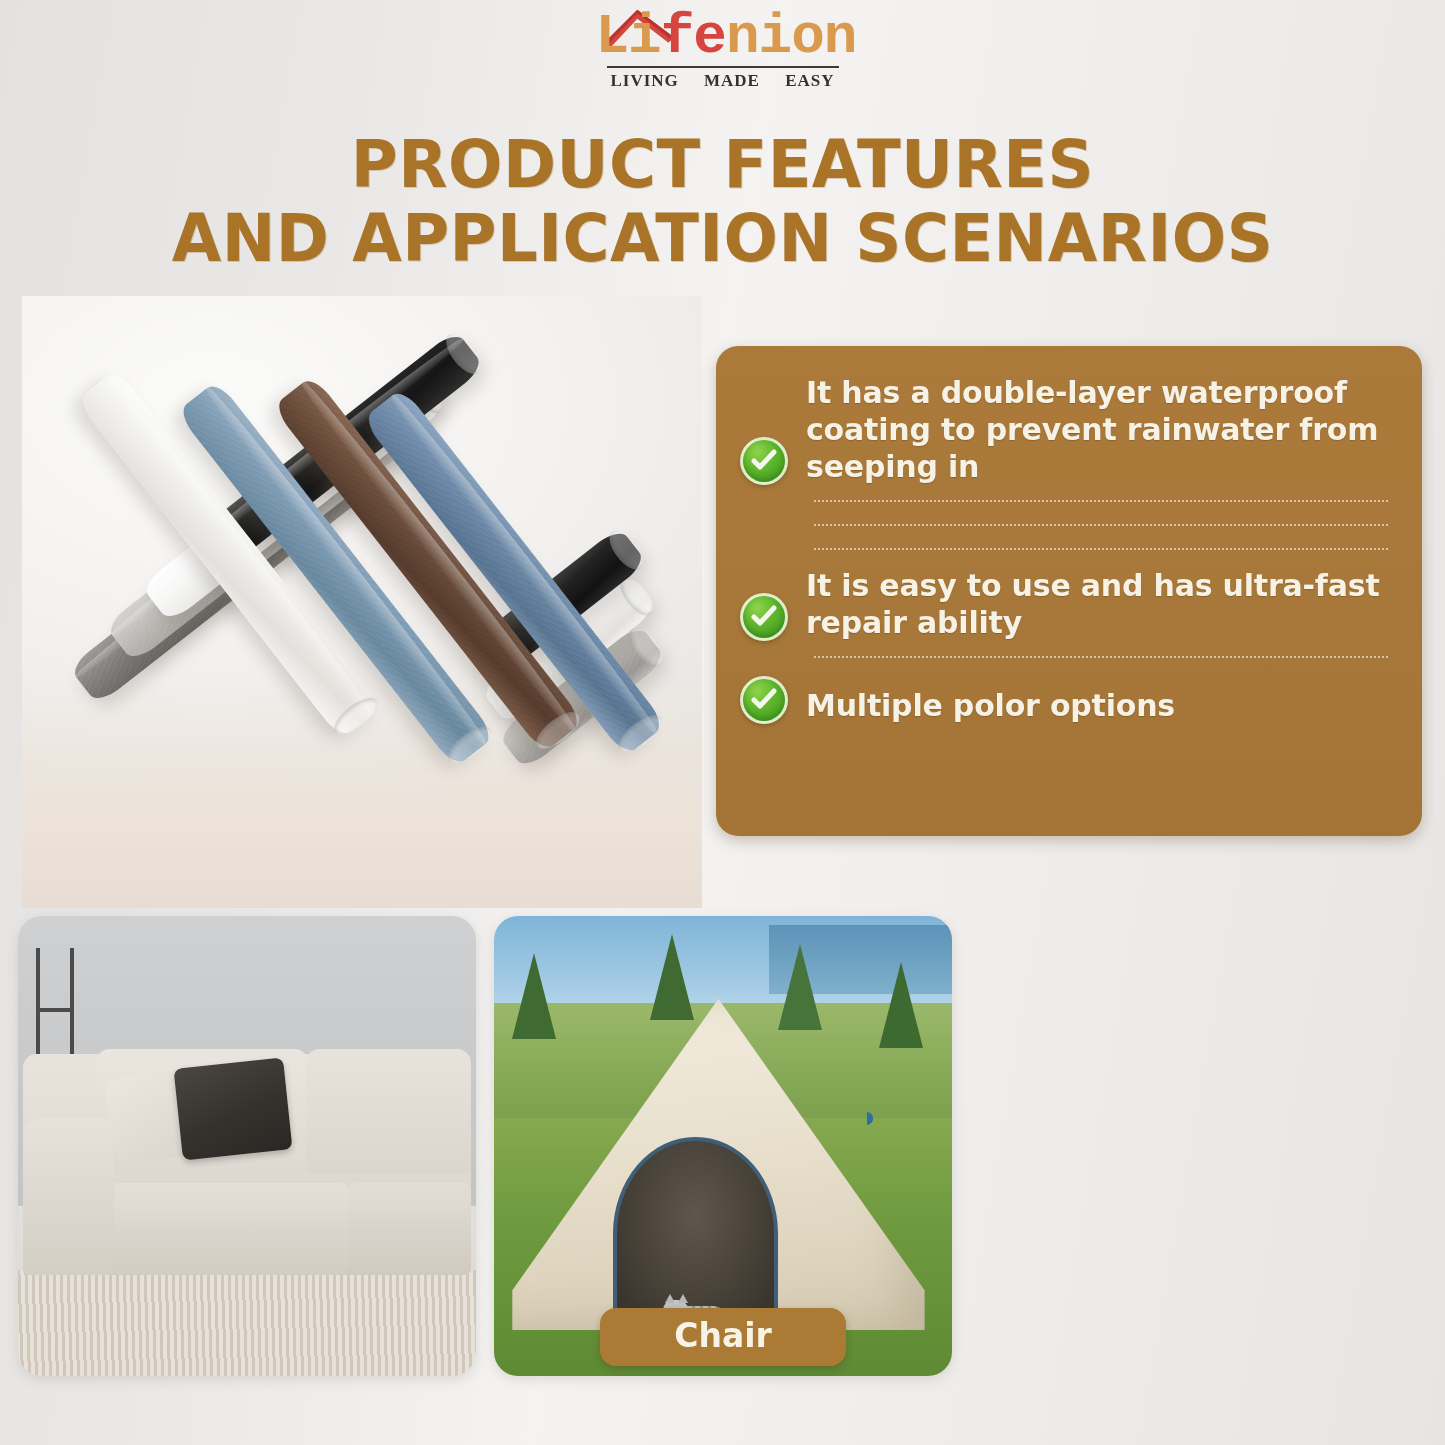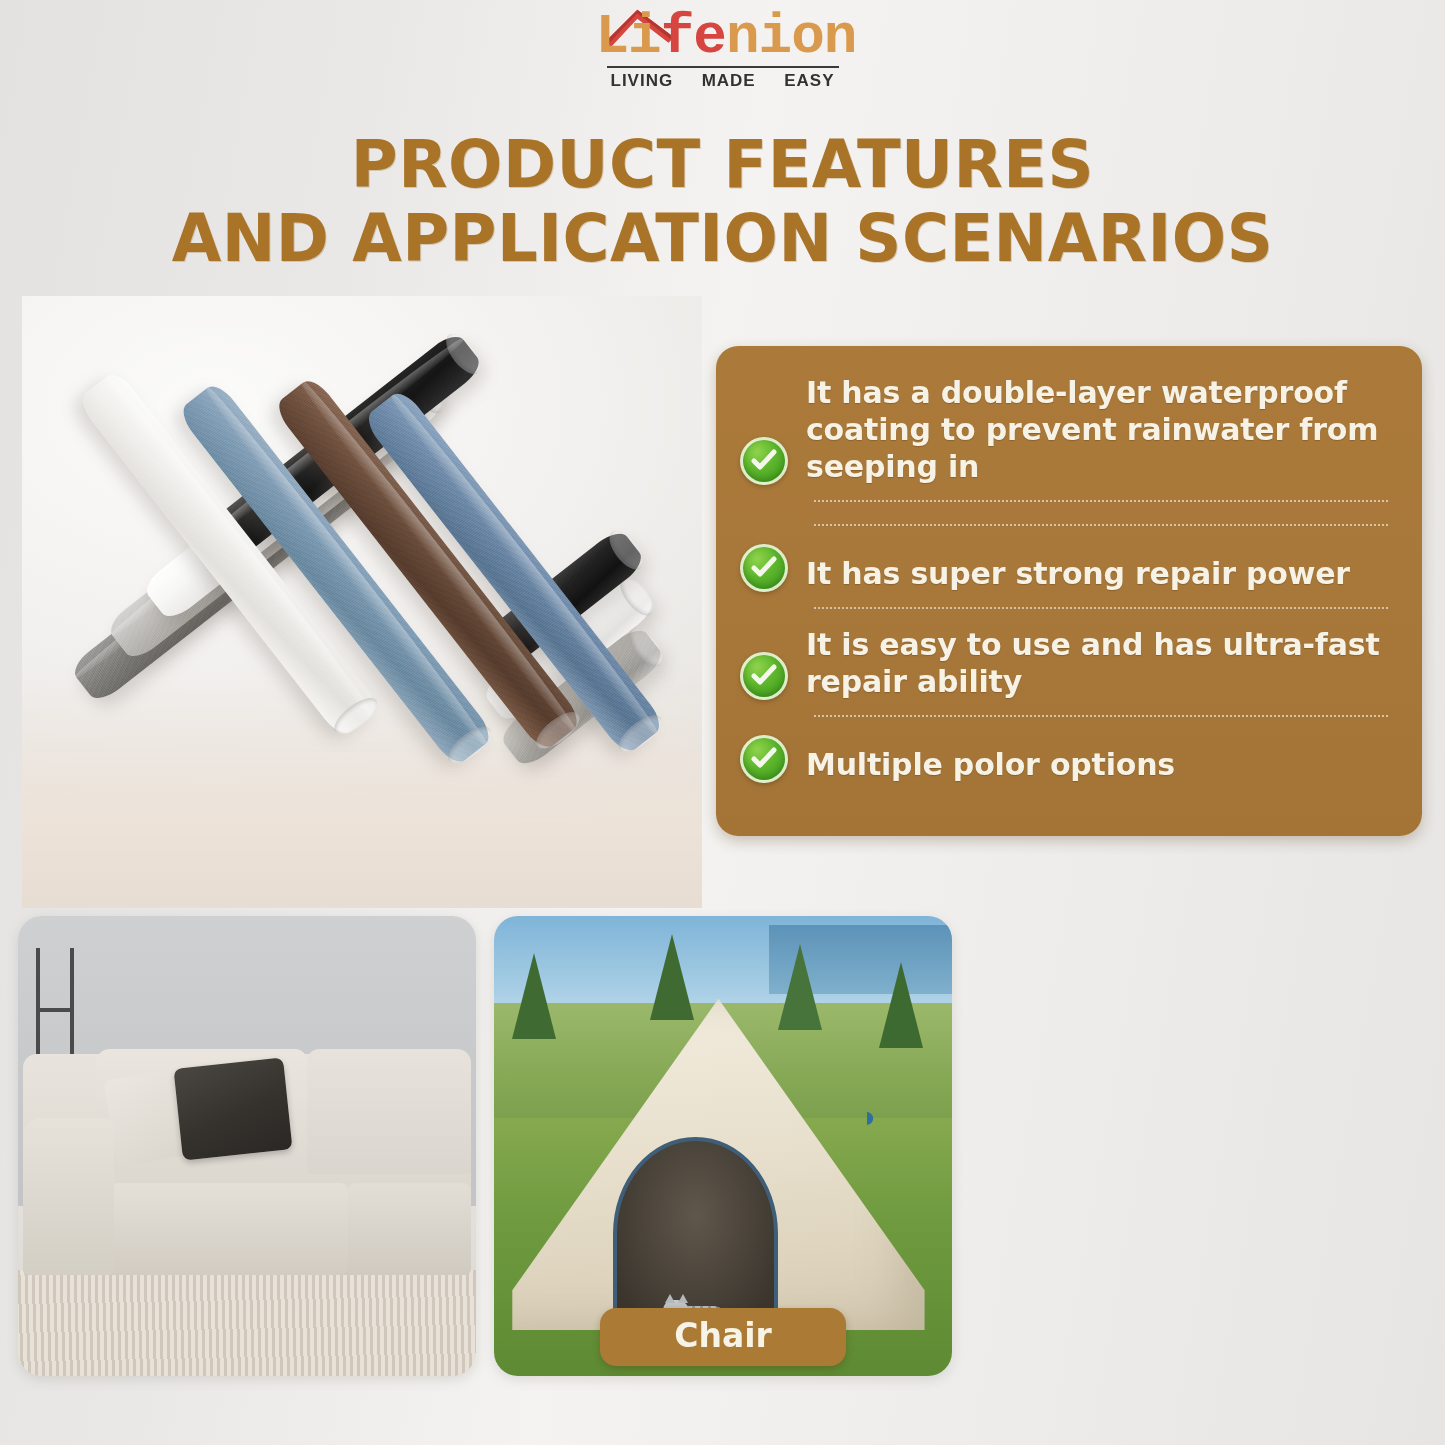--- a/index.html
+++ b/index.html
@@ -62,21 +62,21 @@
   }
   .logo-tag {
     width: 232px;
     display: flex;
     justify-content: space-between;
     font-size: 17px;
     font-weight: 700;
     letter-spacing: 1px;
     color: #333231;
     padding: 3px 4px 0 4px;
-    font-family: Liberation Sans, sans-serif;
+    font-family: Liberation Serif, serif;
   }
 
   
   .title {
     position: absolute;
     top: 128px; left: 0; right: 0;
     text-align: center;
     color: #a97427;
     font-family: "DejaVu Sans", sans-serif;
     font-weight: 700;
@@ -442,28 +442,20 @@
         <svg width="26" height="24" viewBox="0 0 26 24">
             <path d="M3 12 L9 18 L23 3" stroke="#f4f8ec" stroke-width="5" fill="none" stroke-linecap="round" stroke-linejoin="round"></path>
           </svg>
       </span>
       <span class="feat-text">It has a double-layer waterproof coating to prevent rainwater from seeping in</span>
     </div>
     <div class="dots"></div>
 
     <div class="dots"></div>
 
-    <div class="feat-item">
-      <span class="check">
-        <svg width="26" height="24" viewBox="0 0 26 24">
-            <path d="M3 12 L9 18 L23 3" stroke="#f4f8ec" stroke-width="5" fill="none" stroke-linecap="round" stroke-linejoin="round"></path>
-          </svg>
-      </span>
-      <span class="feat-text">It has super strong repair power</span>
-    </div>
     <div class="dots"></div>
 
     <div class="feat-item">
       <span class="check">
         <svg width="26" height="24" viewBox="0 0 26 24">
             <path d="M3 12 L9 18 L23 3" stroke="#f4f8ec" stroke-width="5" fill="none" stroke-linecap="round" stroke-linejoin="round"></path>
           </svg>
       </span>
       <span class="feat-text">It is easy to use and has ultra-fast repair ability</span>
     </div>

